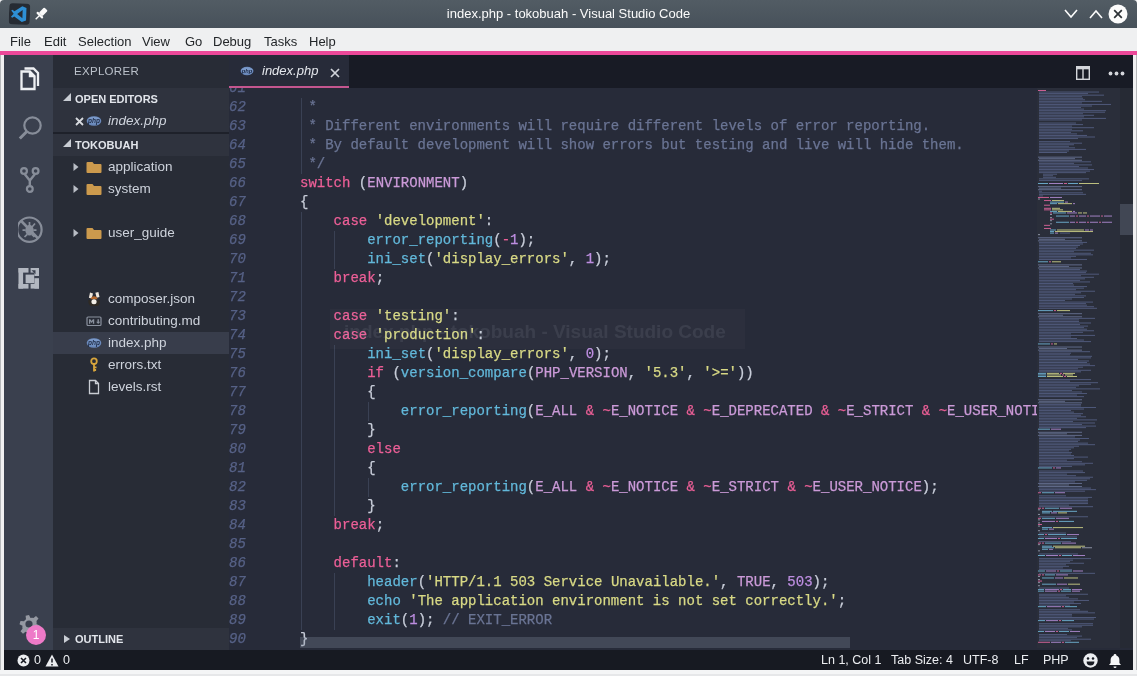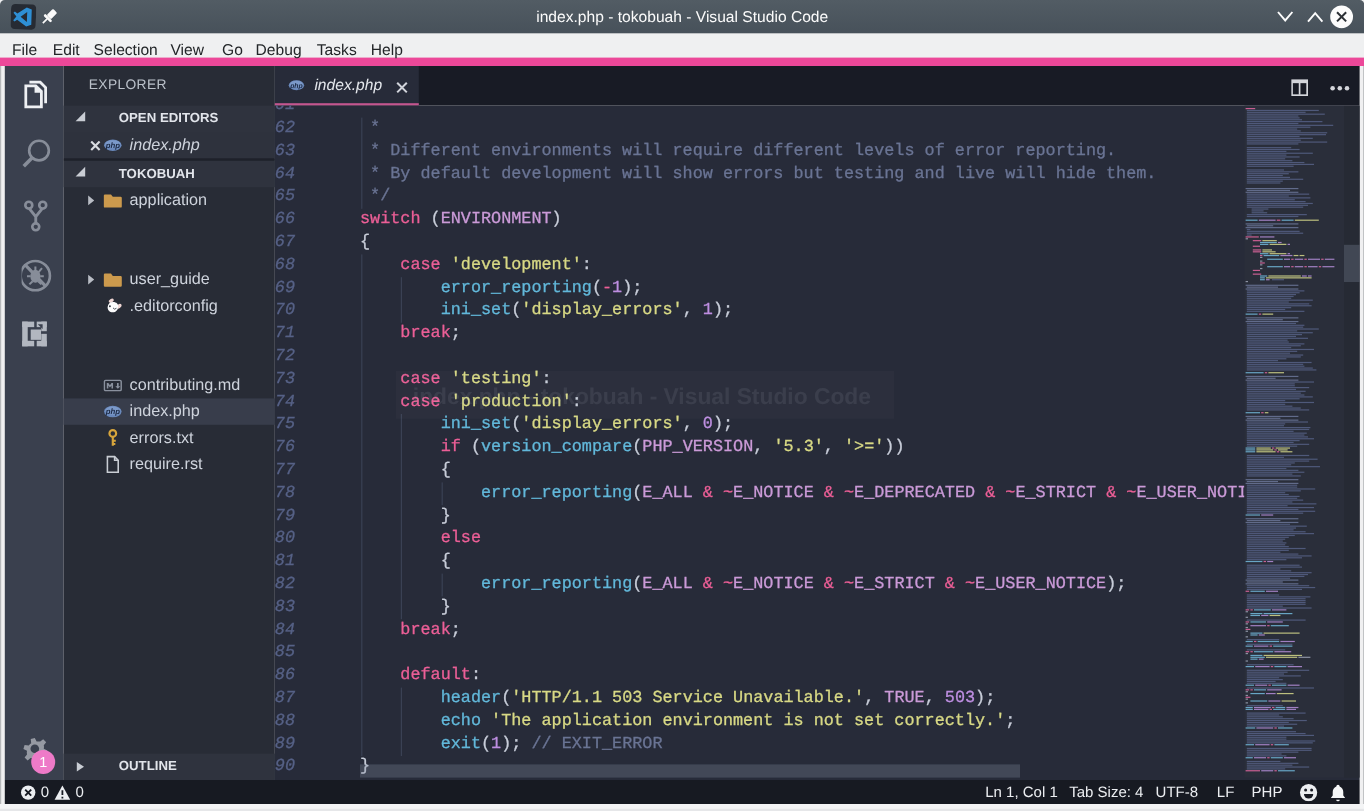--- a/index.html
+++ b/index.html
@@ -6,38 +6,38 @@
 html,body { width:1137px; height:676px; overflow:hidden; }
 body { font-family:"Liberation Sans", sans-serif; background:#eff0f1; position:relative; }
 .abs { position:absolute; }
 
 
 #titlebar { position:absolute; left:0; top:0; width:1137px; height:28px;
   background:linear-gradient(#525c64,#47515a); color:#fcfcfc; border-radius:4px 4px 0 0; }
 #titletext { position:absolute; left:0; right:0; top:6px; text-align:center; font-size:13px; color:#fbfbfb; }
 
 
-#menubar { position:absolute; left:0; top:28px; width:1137px; height:27px; background:#eff0f1; border-bottom:7px solid #ec4899;}
+#menubar { position:absolute; left:0; top:28px; width:1137px; height:27px; background:#eff0f1; border-bottom:4px solid #ec4899;}
 #menubar span { position:absolute; top:6px; font-size:13px; color:#232629; }
 
 
 #frame-bottom { position:absolute; left:0; top:670px; width:1137px; height:6px; background:#f4f5f6; border-bottom:2px solid #e6e7e9;}
 #frame-left { position:absolute; left:0; top:55px; width:4px; height:615px; background:#f0f0f1; border-left:1px solid #b6b8ba;}
 #frame-right { position:absolute; left:1133px; top:55px; width:4px; height:615px; background:#f0f0f1; border-right:1px solid #b6b8ba;}
 
 
 #activitybar { position:absolute; left:4px; top:55px; width:49px; height:595px; background:#3a404e; }
 .act-icon { position:absolute; left:14px; width:30px; height:30px; }
 
 
 #sidebar { position:absolute; left:53px; top:55px; width:176px; height:595px; background:#282c36; color:#ced3dc; font-size:13px; }
 #sb-title { position:absolute; left:21px; top:10px; font-size:11.5px; letter-spacing:0.3px; color:#bac0c9; }
 .sb-header { position:absolute; left:0; width:176px; height:22px; background:#2f333e; color:#e2e5eb; font-weight:bold; font-size:11px; line-height:22px; }
 .sb-header .arrow { position:absolute; left:9px; top:4px; width:10px; height:10px; }
-.sb-header .htext { position:absolute; left:22px;margin-left:24px; }
+.sb-header .htext { position:absolute; left:22px; }
 .row { position:absolute; left:0; width:176px; height:22px; line-height:22px; }
 .row .icon { position:absolute; left:33px; top:3px; width:16px; height:16px; }
 .row .txt { position:absolute; left:55px; top:0; white-space:nowrap; font-size:13.5px; }
 .row .tw { position:absolute; left:19px; top:6px; width:8px; height:10px; }
 .sel { background:#383d4b; }
 
 
 #tabbar { position:absolute; left:229px; top:55px; width:904px; height:33px; background:#181b25; }
 #tab1 { position:absolute; left:0; top:0; width:120px; height:33px; background:#272b39; border-bottom:2.5px solid #c4568f; }
 #tab1 .tabtxt { position:absolute; left:33px; top:8px; font-style:italic; font-size:13px; color:#e4e7ec; }
@@ -184,38 +184,47 @@
   </div>
   <div class="row" style="top:101px">
       <svg class="tw" width="8" height="10" viewBox="0 0 8 10">
         <path d="M1.5 1 L6.5 5 L1.5 9 Z" fill="#b9bdc5"></path>
       </svg>
       <span class="icon"><svg width="16" height="16" viewBox="0 0 16 16">
           <path d="M1.5 3 h5 l1.5 2 h6.5 a1 1 0 0 1 1 1 v7 a1 1 0 0 1 -1 1 h-13 a1 1 0 0 1 -1 -1 v-9 a1 1 0 0 1 1 -1 z" fill="#cc9a4d"></path>
         </svg></span>
       <span class="txt">application</span>
     </div>
+<div class="row" style="top:123px">
+      <svg class="tw" width="8" height="10" viewBox="0 0 8 10">
+        <path d="M1.5 1 L6.5 5 L1.5 9 Z" fill="#b9bdc5"></path>
+      </svg>
+      <span class="icon"><svg width="16" height="16" viewBox="0 0 16 16">
+          <path d="M1.5 3 h5 l1.5 2 h6.5 a1 1 0 0 1 1 1 v7 a1 1 0 0 1 -1 1 h-13 a1 1 0 0 1 -1 -1 v-9 a1 1 0 0 1 1 -1 z" fill="#cc9a4d"></path>
+        </svg></span>
+      <span class="txt">system</span>
+    </div>
 <div class="row" style="top:167px">
       <svg class="tw" width="8" height="10" viewBox="0 0 8 10">
         <path d="M1.5 1 L6.5 5 L1.5 9 Z" fill="#b9bdc5"></path>
       </svg>
       <span class="icon"><svg width="16" height="16" viewBox="0 0 16 16">
           <path d="M1.5 3 h5 l1.5 2 h6.5 a1 1 0 0 1 1 1 v7 a1 1 0 0 1 -1 1 h-13 a1 1 0 0 1 -1 -1 v-9 a1 1 0 0 1 1 -1 z" fill="#cc9a4d"></path>
         </svg></span>
       <span class="txt">user_guide</span>
     </div>
-<div class="row" style="top:189px">
+<div class="row" style="top:233px">
       <span class="icon"><svg width="16" height="16" viewBox="0 0 16 16">
-          <ellipse cx="6.7" cy="3.6" rx="2.3" ry="1.5" transform="rotate(-30 6.7 3.6)" fill="#efd6d4"></ellipse>
-          <ellipse cx="13.2" cy="8.2" rx="2.4" ry="1.6" transform="rotate(-35 13.2 8.2)" fill="#efd6d4"></ellipse>
-          <path d="M8.2 4.6 c3 0 4.6 1.8 4.3 4.2 c-0.3 2.6 -2 4.6 -4.6 4.5 c-2.6 -0.1 -4.4 -2 -4.2 -4.5 c0.2 -2.6 2 -4.2 4.5 -4.2 z" fill="#fbfbfc"></path>
-          <circle cx="5.6" cy="8.2" r="0.8" fill="#2c313c"></circle>
-          <path d="M8.2 9.6 a1.8 1.8 0 0 0 2.8 0.3" stroke="#2c313c" stroke-width="0.7" fill="none"></path>
-        </svg></span>
-      <span class="txt">.editorconfig</span>
+          <path d="M4.5 15 c-1.8 -1.4 -2.6 -3.8 -2 -6.2 l2.4 0.6 6.8 0.2 2 -0.6 c0.7 2.4 -0.1 4.8 -1.9 6.1 z" fill="#2f2a24"></path>
+          <path d="M4 1.6 l3 0.8 -1.3 5 -2.8 -0.7 z" fill="#efe7dc"></path>
+          <path d="M12.4 0.9 l-3 0.8 1.2 5 2.9 -0.8 z" fill="#efe7dc"></path>
+          <path d="M4.6 8.3 c0.4 -1.8 1.8 -3 3.5 -3 c1.7 0 3 1.2 3.4 3 z" fill="#b5672a"></path>
+          <ellipse cx="8" cy="10.8" rx="2.6" ry="2.5" fill="#f3efe8"></ellipse>
+        </svg></span>
+      <span class="txt">composer.json</span>
     </div>
 <div class="row" style="top:255px">
       <span class="icon"><svg width="16" height="16" viewBox="0 0 16 16">
           <rect x="1" y="4" width="14" height="8.5" rx="1" fill="none" stroke="#8a919e" stroke-width="1.2"></rect>
           <path d="M3 10.8 V6.2 h1.3 L5.6 8 L6.9 6.2 h1.3 v4.6 H6.9 V8.2 L5.6 9.9 L4.3 8.2 v2.6 z" fill="#8a919e"></path>
           <path d="M11.5 6.2 v2.6 h-1.4 l2.1 2.2 2.1 -2.2 h-1.4 V6.2 z" fill="#8a919e"></path>
         </svg></span>
       <span class="txt">contributing.md</span>
     </div>
 <div class="row sel" style="top:277px">
@@ -231,21 +240,21 @@
           <circle cx="8" cy="4.2" r="2.8" fill="none" stroke="#d7a53c" stroke-width="1.8"></circle>
           <path d="M8 7 V14.5 M8 10.3 h2.5 M8 13 h2.1" stroke="#d7a53c" stroke-width="1.8"></path>
         </svg></span>
       <span class="txt">errors.txt</span>
     </div>
 <div class="row" style="top:321px">
       <span class="icon"><svg width="16" height="16" viewBox="0 0 16 16">
           <path d="M3.5 1.5 h6 l3 3 v10 h-9 z" fill="none" stroke="#c9cdd4" stroke-width="1.3"></path>
           <path d="M9.5 1.5 v3 h3" fill="none" stroke="#c9cdd4" stroke-width="1.3"></path>
         </svg></span>
-      <span class="txt">require.rst</span>
+      <span class="txt">levels.rst</span>
     </div>
   <div class="sb-header" style="top:573px">
     <svg class="arrow" style="top:6px" width="9" height="9" viewBox="0 0 10 10">
         <path d="M2 1 L8 5 L2 9 Z" fill="#c9cdd4"></path>
       </svg>
     <span class="htext">OUTLINE</span>
   </div>
 </div>
 
 <div id="tabbar">

